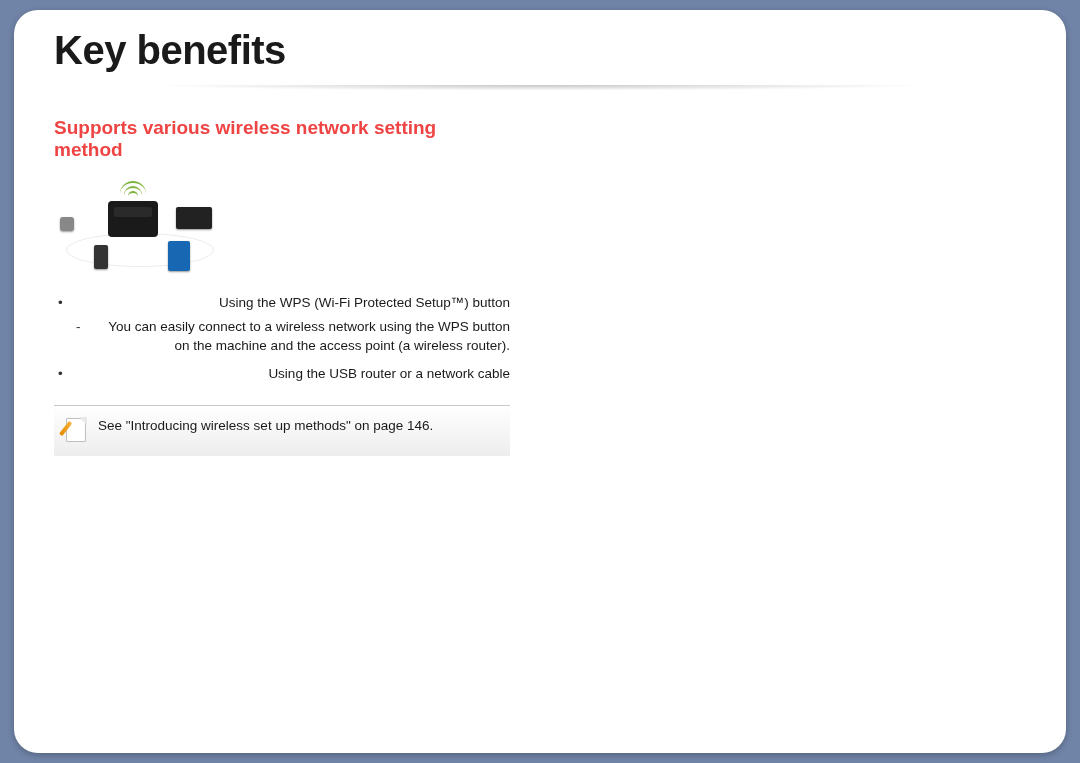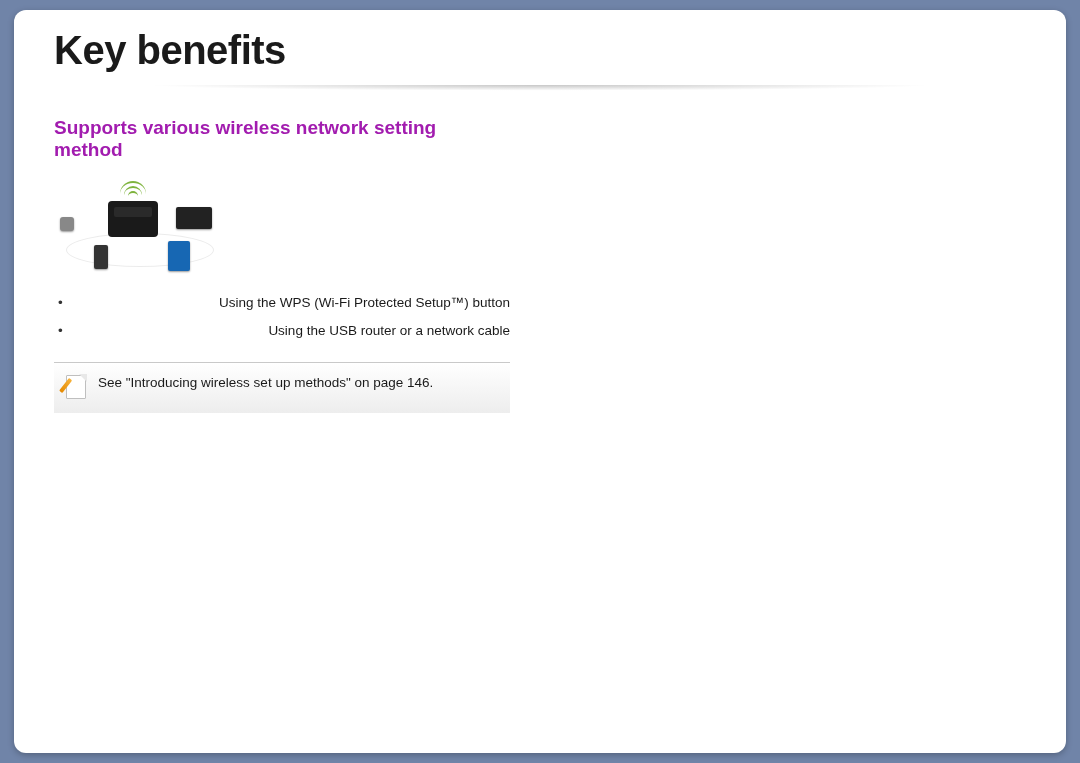--- a/index.html
+++ b/index.html
@@ -7,21 +7,21 @@
   body {
     background: #7084a8;
     font-family: "Segoe UI", "Myriad Pro", Arial, sans-serif;
     color: #1a1a1a;
     overflow: hidden;
   }
   .page {
     position: absolute;
     top: 10px; left: 14px; right: 14px; bottom: 10px;
     background: #ffffff;
-    border-radius: 12px;
+    border-radius: 24px;
     box-shadow: 0 2px 6px rgba(0,0,0,0.25);
     padding: 12px 40px 40px 40px;
   }
   .title-wrap { position: relative; }
   .page-title {
     font-size: 40px;
     font-weight: 700;
     color: #1a1a1a;
     padding: 6px 0 12px 0;
     letter-spacing: -0.5px;
@@ -29,21 +29,21 @@
   .title-shadow {
     height: 14px;
     margin: 0 -20px 14px -20px;
     background: radial-gradient(ellipse 55% 8px at 50% 0%, rgba(0,0,0,0.22), rgba(0,0,0,0) 70%);
   }
   .columns { display: flex; }
   .col { width: 50%; padding-right: 30px; }
   .subhead {
     font-size: 19px;
     font-weight: 700;
-    color: #a21caf;
+    color: #ef4444;
     margin: 4px 0 22px 0;
   }
   .illus {
     width: 160px; height: 90px;
     margin: 0 0 20px 6px;
     position: relative;
   }
   
   .illus .printer {
     position: absolute; left: 48px; top: 18px; width: 50px; height: 36px;
@@ -136,20 +136,25 @@
         <div class="printer"></div>
         <div class="dev laptop"></div>
         <div class="dev tablet"></div>
         <div class="dev phone"></div>
         <div class="dev cam"></div>
       </div>
 
       <ul class="top">
         <li>
           <span>Using the WPS (Wi-Fi Protected Setup™) button</span>
+          <ul class="sub">
+            <li>
+              <span>You can easily connect to a wireless network using the WPS button on the machine and the access point (a wireless router).</span>
+            </li>
+          </ul>
         </li>
         <li>
           <span>Using the USB router or a network cable</span>
         </li>
       </ul>
 
       <div class="note-box">
         <div class="note-icon">
           <div class="sheet"></div>
             <div class="fold"></div>

